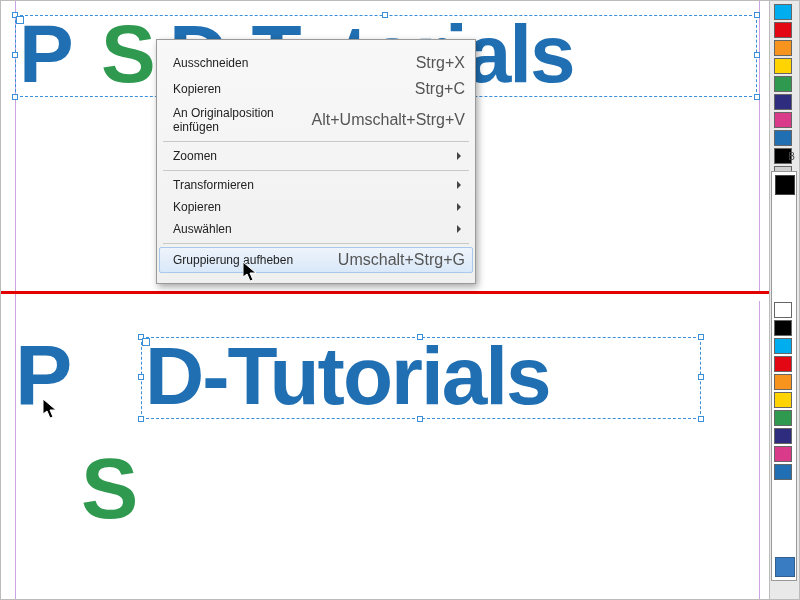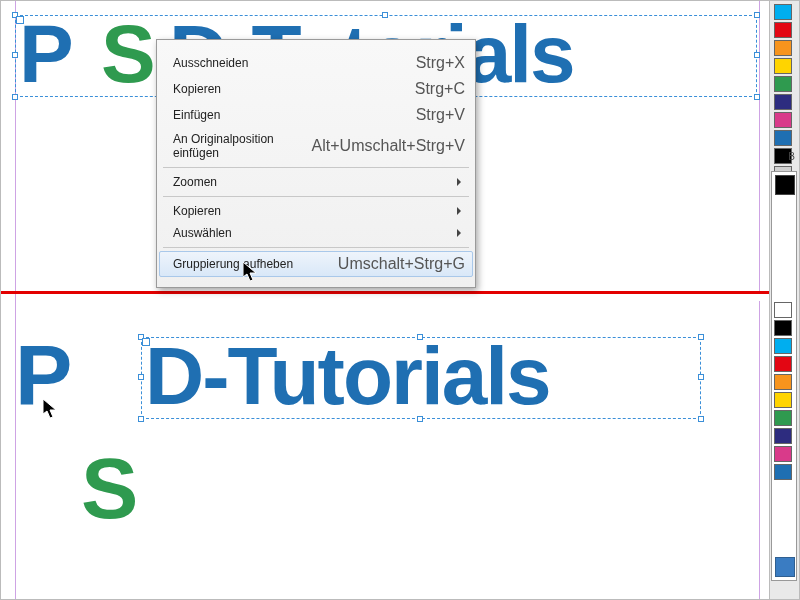--- a/index.html
+++ b/index.html
@@ -162,32 +162,31 @@
 <div class="ctx">
   <div class="row">
     <span class="lbl">Ausschneiden</span>
     <span class="sc">Strg+X</span>
   </div>
   <div class="row">
     <span class="lbl">Kopieren</span>
     <span class="sc">Strg+C</span>
   </div>
   <div class="row">
-    <span class="lbl">Einfügen</span>
-    <span class="sc">Strg+V</span>
-  </div>
-  <div class="row">
     <span class="lbl">An Originalposition einfügen</span>
     <span class="sc">Alt+Umschalt+Strg+V</span>
   </div>
   <div class="sep"></div>
   <div class="row sub">
     <span class="lbl">Zoomen</span>
   </div>
   <div class="sep"></div>
+  <div class="row sub">
+    <span class="lbl">Transformieren</span>
+  </div>
   <div class="row sub">
     <span class="lbl">Kopieren</span>
   </div>
   <div class="row sub">
     <span class="lbl">Auswählen</span>
   </div>
   <div class="sep"></div>
   <div class="row hl">
     <span class="lbl">Gruppierung aufheben</span>
     <span class="sc">Umschalt+Strg+G</span>

